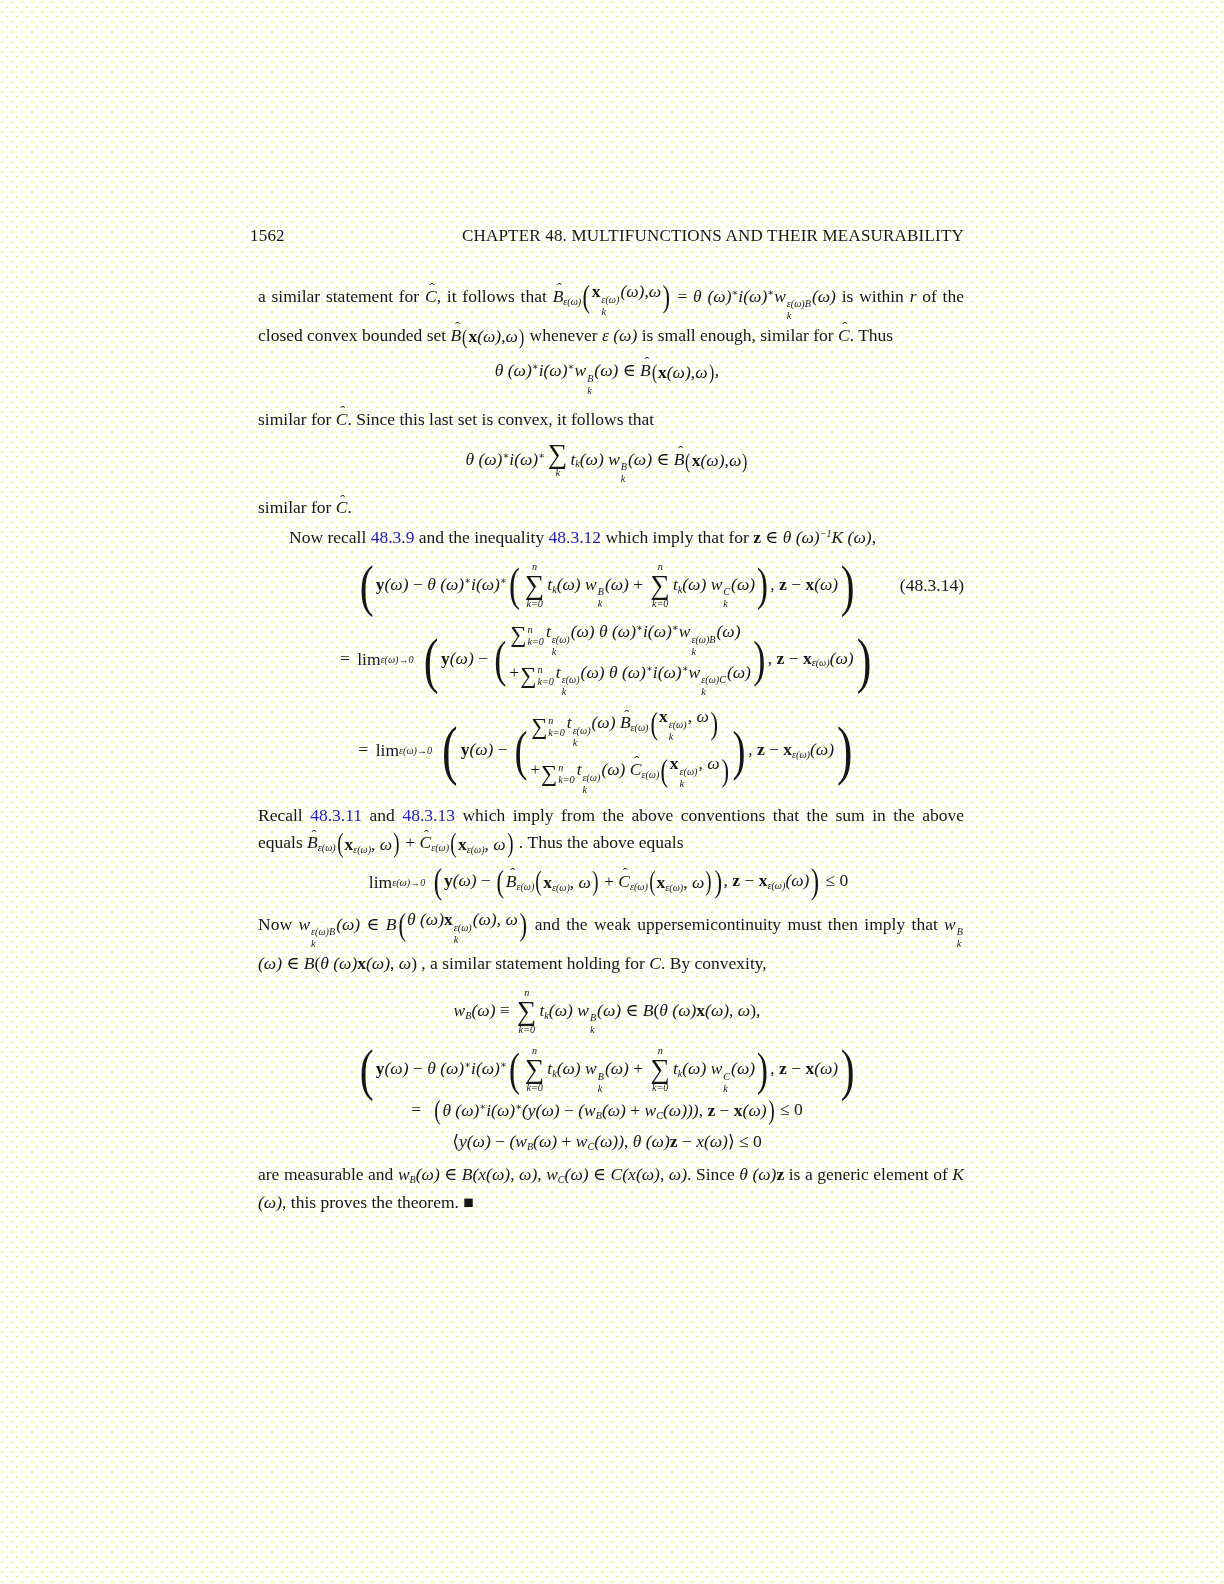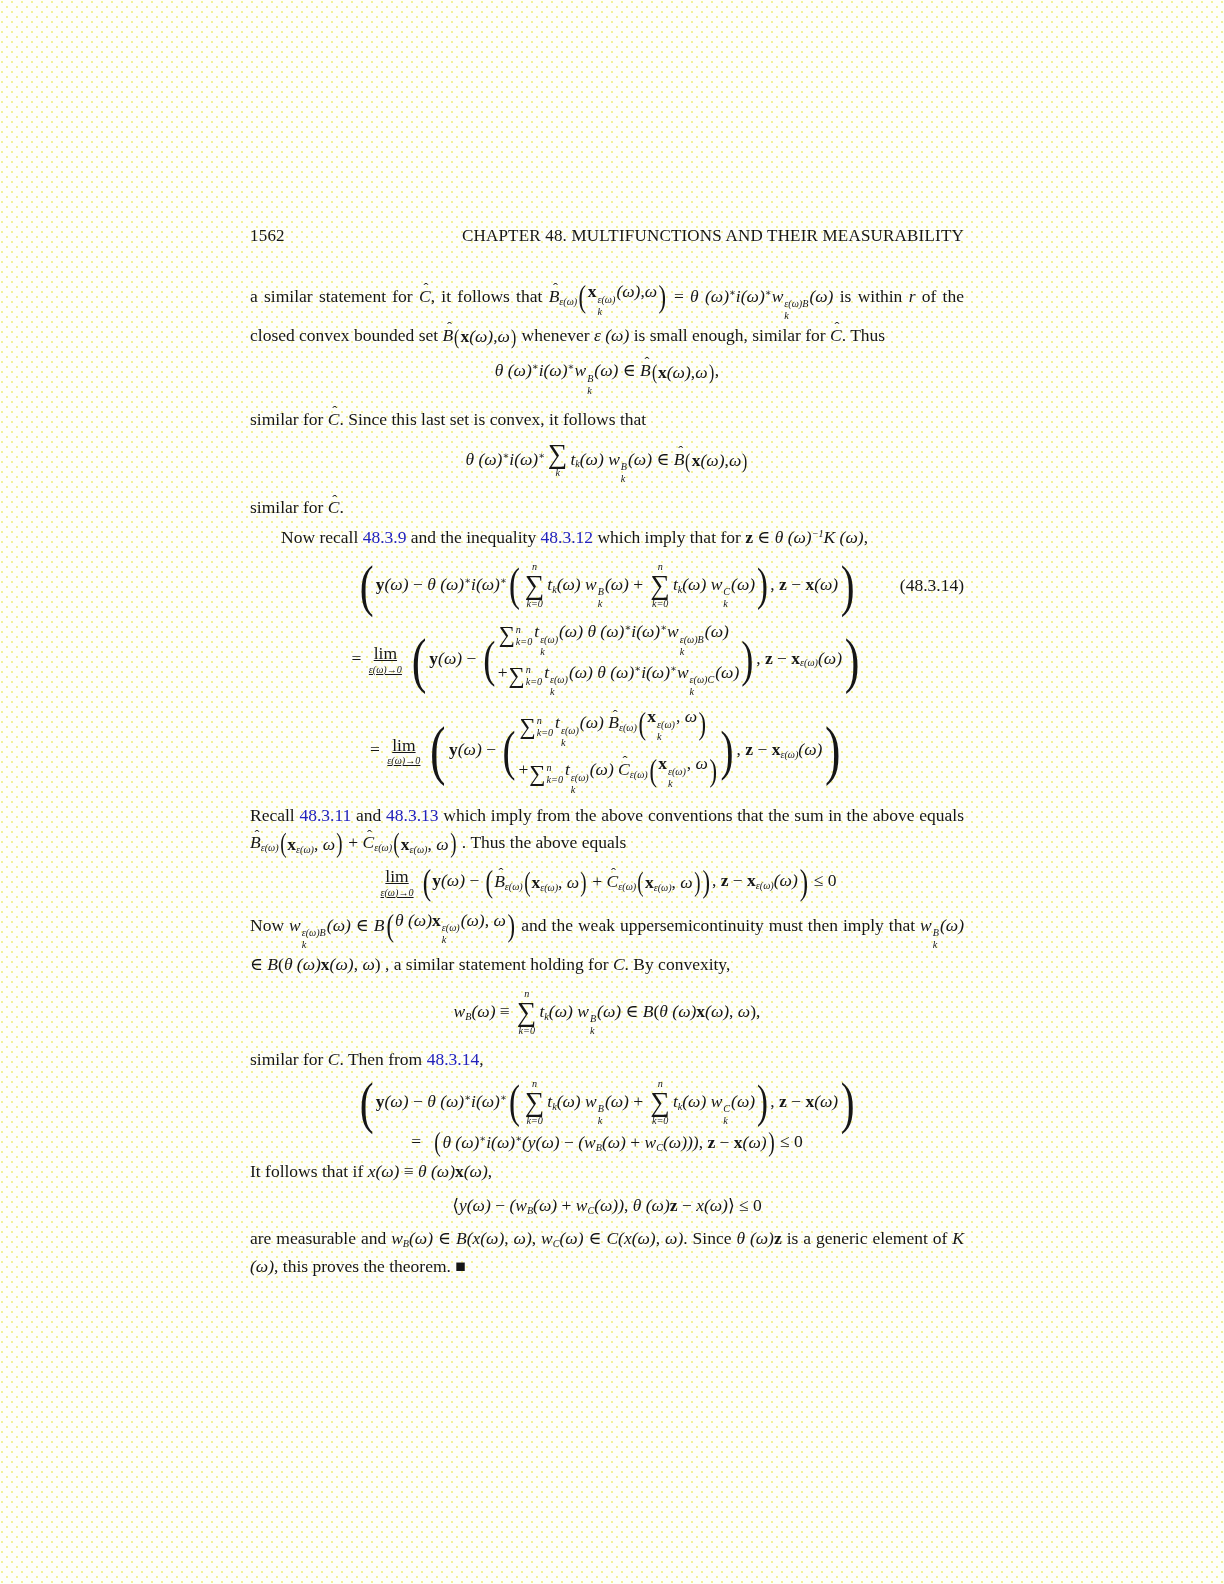--- a/index.html
+++ b/index.html
@@ -10,21 +10,21 @@
       radial-gradient(circle, rgba(238,238,120,.75) 1px, rgba(0,0,0,0) 1.5px),
       radial-gradient(circle, rgba(238,238,120,.75) 1px, rgba(0,0,0,0) 1.5px);
     background-size:10px 10px;
     background-position:2px 2px,7px 7px;
     font-family:"Liberation Serif","DejaVu Serif",serif;
     color:#161616;
   }
   .content{position:absolute;left:250px;top:226px;width:714px;}
   .hdr{display:flex;justify-content:space-between;align-items:flex-start;
        font-size:17px;margin-bottom:32px;letter-spacing:.2px;}
-  .para{font-size:17.5px;line-height:1.58;text-align:justify;margin:0 0 2px 0;}
+  .para{font-size:17.5px;line-height:1.58;text-align:justify;margin:0 0 2px 8px;}
   .indent{text-indent:31px;}
   .eq{display:block;text-align:center;font-size:17.5px;margin:9px 0;position:relative;white-space:nowrap;}
   .eq.tight{margin:4px 0;}
   .eqno{position:absolute;right:0;top:50%;transform:translateY(-50%);font-style:normal;margin-left:9px;}
   
   .mi{font-style:italic;}
   .mu{font-style:normal;}
   .mb{font-weight:bold;font-style:normal;}
   .mlink{color:#2222bb;cursor:pointer;}
   .msup{font-size:.58em;vertical-align:.6em;line-height:1;}
@@ -34,22 +34,22 @@
   .mss-r{display:block;font-style:italic;white-space:nowrap;}
   .mhat{position:relative;display:inline-block;}
   .mhatmark{position:absolute;top:-.4em;left:.3em;font-size:.85em;font-style:normal;}
   .msumd{display:inline-flex;flex-direction:column;align-items:center;
          vertical-align:middle;line-height:1;margin:0 3px;}
   .mslab{font-size:.58em;font-style:italic;line-height:1.2;white-space:nowrap;}
   .msig{font-size:1.55em;line-height:.92;font-style:normal;}
   .msumi{display:inline-flex;align-items:center;vertical-align:-.3em;margin:0 1px;}
   .msigi{font-size:1.3em;line-height:1;font-style:normal;}
   .msside{vertical-align:baseline;margin-left:1px;}
-  .mlim{display:inline-flex;flex-direction:column;align-items:center;
-        vertical-align:middle;line-height:1.1;margin:0 7px 0 3px;text-decoration:underline;}
+  .mlim{display:inline-flex;flex-direction:row;align-items:center;
+        vertical-align:middle;line-height:1.1;margin:0 7px 0 3px;}
   .mlimt{font-style:normal;}
   .mlimb{font-size:.58em;font-style:italic;}
   .mpar{display:inline-block;white-space:nowrap;}
   .mdelim{display:inline-block;vertical-align:middle;line-height:.85;
           font-style:normal;transform:scaleX(.72);}
   .mrow{display:inline-block;vertical-align:middle;white-space:nowrap;}
   .mstk{display:inline-flex;flex-direction:column;align-items:flex-start;
         vertical-align:middle;row-gap:4px;padding:2px 0;}
   .mstkrow{display:block;white-space:nowrap;}
 </style>
@@ -194,40 +194,38 @@
 
     <div class="eq"><span class="mi">w</span><span class="msub"><span class="mi">B</span></span><span class="mi">(ω)</span><span class="mu"> ≡ </span><span class="msumd">
           <span class="mslab"><span class="mi">n</span></span>
           <span class="msig">∑</span>
           <span class="mslab"><span class="mi">k=0</span></span>
         </span><span class="mi">t</span><span class="msub"><span class="mi">k</span></span><span class="mi">(ω) w</span><span class="mss">
           <span class="mss-r"><span class="mi">B</span></span>
           <span class="mss-r"><span class="mi">k</span></span>
         </span><span class="mi">(ω)</span><span class="mu"> ∈ </span><span class="mi">B</span><span class="mu">(</span><span class="mi">θ (ω)</span><span class="mb">x</span><span class="mi">(ω)</span><span class="mu">, </span><span class="mi">ω</span><span class="mu">)</span><span class="mu">,</span></div>
 
-    <div class="para"><span class="mu">similar for </span><span class="mi">C</span><span class="mu">. Then from </span><span class="mlink">48.3.14</span><span class="mu">,</span></div>
 
     <div class="eq tight"><span class="mpar"><span class="mdelim" style="font-size: 3.3em;">(</span><span class="mrow"><span class="mb">y</span><span class="mi">(ω)</span><span class="mu"> − </span><span class="mi">θ (ω)</span><span class="msup"><span class="mi">∗</span></span><span class="mi">i(ω)</span><span class="msup"><span class="mi">∗</span></span><span class="mpar"><span class="mdelim" style="font-size: 2.6em;">(</span><span class="mrow"><span class="msumd">
                   <span class="mslab"><span class="mi">n</span></span>
                   <span class="msig">∑</span>
                   <span class="mslab"><span class="mi">k=0</span></span>
                 </span><span class="mi">t</span><span class="msub"><span class="mi">k</span></span><span class="mi">(ω) w</span><span class="mss">
                   <span class="mss-r"><span class="mi">B</span></span>
                   <span class="mss-r"><span class="mi">k</span></span>
                 </span><span class="mi">(ω)</span><span class="mu"> + </span><span class="msumd">
                   <span class="mslab"><span class="mi">n</span></span>
                   <span class="msig">∑</span>
                   <span class="mslab"><span class="mi">k=0</span></span>
                 </span><span class="mi">t</span><span class="msub"><span class="mi">k</span></span><span class="mi">(ω) w</span><span class="mss">
                   <span class="mss-r"><span class="mi">C</span></span>
                   <span class="mss-r"><span class="mi">k</span></span>
                 </span><span class="mi">(ω)</span></span><span class="mdelim" style="font-size: 2.6em;">)</span></span><span class="mu">, </span><span class="mb">z</span><span class="mu"> − </span><span class="mb">x</span><span class="mi">(ω)</span></span><span class="mdelim" style="font-size: 3.3em;">)</span></span></div>
     <div class="eq tight"><span class="mu">=</span><span style="display: inline-block; width: 0.7em;"></span><span class="mpar"><span class="mdelim" style="font-size: 1.55em;">(</span><span class="mrow"><span class="mi">θ (ω)</span><span class="msup"><span class="mi">∗</span></span><span class="mi">i(ω)</span><span class="msup"><span class="mi">∗</span></span><span class="mi">(y(ω)</span><span class="mu"> − </span><span class="mi">(w</span><span class="msub"><span class="mi">B</span></span><span class="mi">(ω)</span><span class="mu"> + </span><span class="mi">w</span><span class="msub"><span class="mi">C</span></span><span class="mi">(ω)))</span><span class="mu">, </span><span class="mb">z</span><span class="mu"> − </span><span class="mb">x</span><span class="mi">(ω)</span></span><span class="mdelim" style="font-size: 1.55em;">)</span></span><span class="mu"> ≤ 0</span></div>
 
-    <div class="para"><span class="mu">It follows that if </span><span class="mi">x(ω)</span><span class="mu"> ≡ </span><span class="mi">θ (ω)</span><span class="mb">x</span><span class="mi">(ω)</span><span class="mu">,</span></div>
 
     <div class="eq"><span class="mu">⟨</span><span class="mi">y(ω)</span><span class="mu"> − </span><span class="mi">(w</span><span class="msub"><span class="mi">B</span></span><span class="mi">(ω)</span><span class="mu"> + </span><span class="mi">w</span><span class="msub"><span class="mi">C</span></span><span class="mi">(ω))</span><span class="mu">, </span><span class="mi">θ (ω)</span><span class="mb">z</span><span class="mu"> − </span><span class="mi">x(ω)</span><span class="mu">⟩ ≤ 0</span></div>
 
 
 
     <div class="para"><span class="mu">are measurable and </span><span class="mi">w</span><span class="msub"><span class="mi">B</span></span><span class="mi">(ω)</span><span class="mu"> ∈ </span><span class="mi">B</span><span class="mi">(x(ω)</span><span class="mu">, </span><span class="mi">ω)</span><span class="mu">, </span><span class="mi">w</span><span class="msub"><span class="mi">C</span></span><span class="mi">(ω)</span><span class="mu"> ∈ </span><span class="mi">C</span><span class="mi">(x(ω)</span><span class="mu">, </span><span class="mi">ω)</span><span class="mu">. Since </span><span class="mi">θ (ω)</span><span class="mb">z</span><span class="mu"> is a generic element of </span><span class="mi">K (ω)</span><span class="mu">, this proves the theorem. </span><span class="mu">■</span></div>
 
 
   </div>
 </div>

